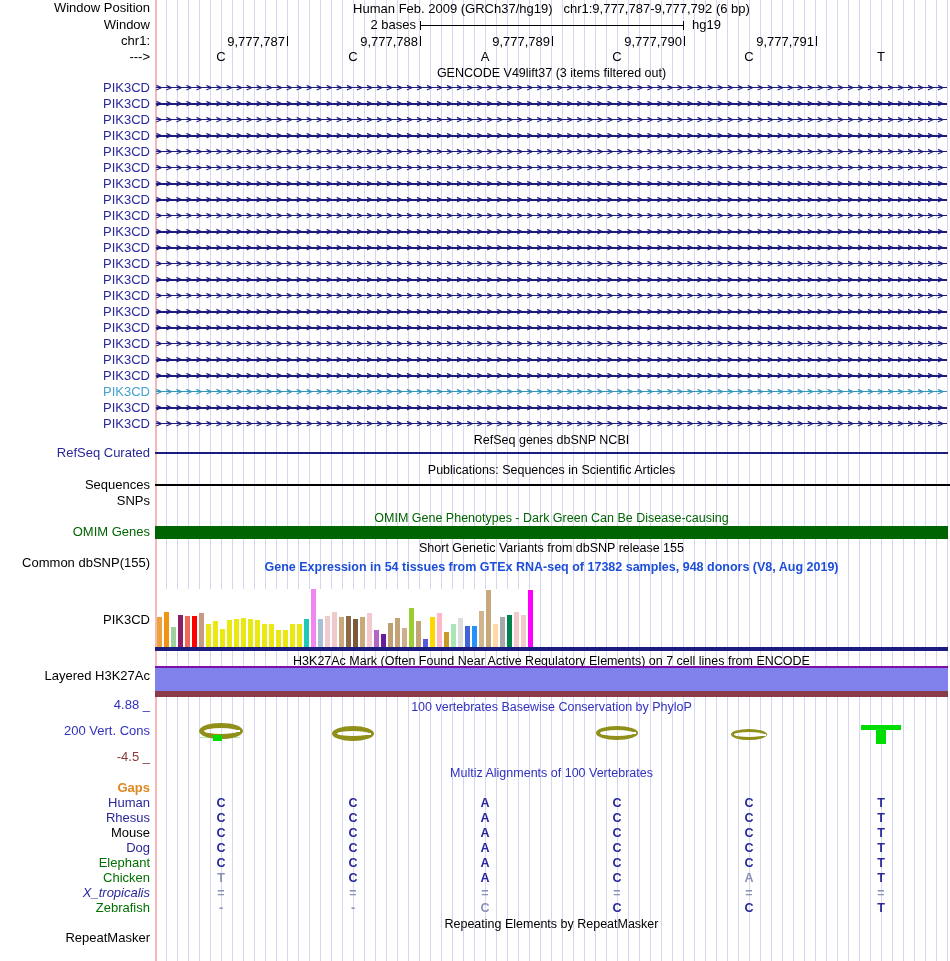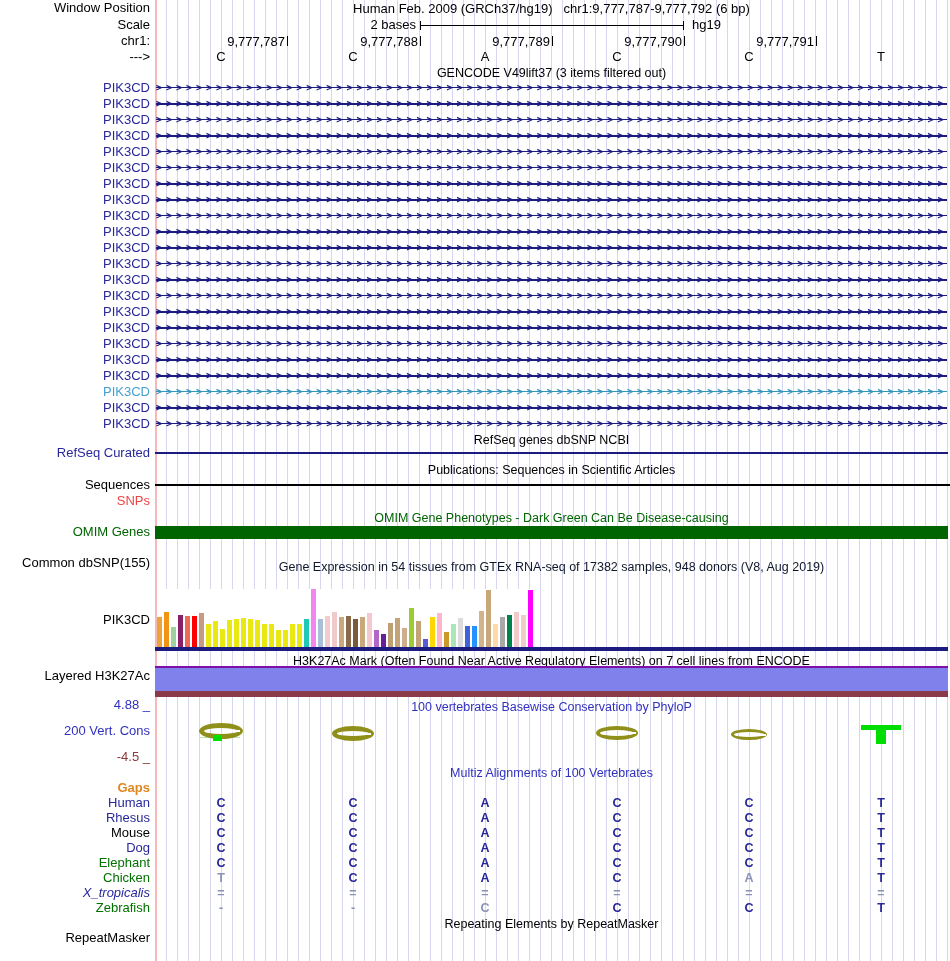--- a/index.html
+++ b/index.html
@@ -81,39 +81,40 @@
     <div style="left: 870px; top: 0px; width: 1px; height: 961px; background: rgb(214, 214, 240);"></div>
     <div style="left: 881px; top: 0px; width: 1px; height: 961px; background: rgb(214, 214, 240);"></div>
     <div style="left: 892px; top: 0px; width: 1px; height: 961px; background: rgb(214, 214, 240);"></div>
     <div style="left: 903px; top: 0px; width: 1px; height: 961px; background: rgb(214, 214, 240);"></div>
     <div style="left: 914px; top: 0px; width: 1px; height: 961px; background: rgb(214, 214, 240);"></div>
     <div style="left: 925px; top: 0px; width: 1px; height: 961px; background: rgb(214, 214, 240);"></div>
     <div style="left: 936px; top: 0px; width: 1px; height: 961px; background: rgb(214, 214, 240);"></div>
     <div style="left: 947px; top: 0px; width: 1px; height: 961px; background: rgb(214, 214, 240);"></div>
     <div style="left: 155px; top: 0px; width: 2px; height: 961px; background: rgb(246, 184, 184);"></div>
     <div class="lbl" style="top: 1px; color: rgb(0, 0, 0);">Window Position</div>
-    <div class="lbl" style="top: 18px; color: rgb(0, 0, 0);">Scale</div>
+    <div class="lbl" style="top: 18px; color: rgb(0, 0, 0);">Window</div>
     <div class="lbl" style="top: 34px; color: rgb(0, 0, 0);">chr1:</div>
     <div class="lbl" style="top: 50px; color: rgb(0, 0, 0);">---&gt;</div>
     <div class="lbl" style="top: 446px; color: rgb(40, 40, 155);">RefSeq Curated</div>
     <div class="lbl" style="top: 478px; color: rgb(0, 0, 0);">Sequences</div>
-    <div class="lbl" style="top: 494px; color: #ef4444;">SNPs</div>
+    <div class="lbl" style="top: 494px; color: #000000;">SNPs</div>
     <div class="lbl" style="top: 525px; color: rgb(0, 100, 0);">OMIM Genes</div>
     <div class="lbl" style="top: 556px; color: rgb(0, 0, 0);">Common dbSNP(155)</div>
     <div class="lbl" style="top: 613px; color: rgb(0, 0, 0);">PIK3CD</div>
     <div class="lbl" style="top: 669px; color: rgb(0, 0, 0);">Layered H3K27Ac</div>
     <div class="lbl" style="top: 698px; color: rgb(48, 48, 192);">4.88 _</div>
     <div class="lbl" style="top: 724px; color: rgb(48, 48, 192);">200 Vert. Cons</div>
     <div class="lbl" style="top: 750px; color: rgb(139, 58, 58); padding-left: 16px;">-4.5 _</div>
     <div class="lbl" style="top: 931px; color: rgb(0, 0, 0);">RepeatMasker</div>
     <div class="ttl" style="top: 66px; color: rgb(0, 0, 0);">GENCODE V49lift37 (3 items filtered out)</div>
     <div class="ttl" style="top: 433px; color: rgb(0, 0, 0);">RefSeq genes dbSNP NCBI</div>
     <div class="ttl" style="top: 463px; color: rgb(0, 0, 0);">Publications: Sequences in Scientific Articles</div>
     <div class="ttl" style="top: 511px; color: rgb(0, 100, 0);">OMIM Gene Phenotypes - Dark Green Can Be Disease-causing</div>
-    <div class="ttl" style="top: 560px; color: #0f172a;">Gene Expression in 54 tissues from GTEx RNA-seq of 17382 samples, 948 donors (V8, Aug 2019)</div>
+    <div class="ttl" style="top: 541px; color: rgb(0, 0, 0);">Short Genetic Variants from dbSNP release 155</div>
+    <div class="ttl" style="top: 560px; color: #1d4ed8; font-weight: bold;">Gene Expression in 54 tissues from GTEx RNA-seq of 17382 samples, 948 donors (V8, Aug 2019)</div>
     <div class="ttl" style="top: 654px; color: rgb(0, 0, 0);">H3K27Ac Mark (Often Found Near Active Regulatory Elements) on 7 cell lines from ENCODE</div>
     <div class="ttl" style="top: 700px; color: rgb(48, 48, 192);">100 vertebrates Basewise Conservation by PhyloP</div>
     <div class="ttl" style="top: 766px; color: rgb(48, 48, 192);">Multiz Alignments of 100 Vertebrates</div>
     <div class="ttl" style="top: 917px; color: rgb(0, 0, 0);">Repeating Elements by RepeatMasker</div>
     <div style="left: 155px; top: 1px; width: 793px; height: 15px; line-height: 15px; text-align: center; font-size: 13px; white-space: pre;"><span>Human Feb. 2009 (GRCh37/hg19)</span>   <span>chr1:9,777,787-9,777,792 (6 bp)</span></div>
     <div style="left: 216px; top: 18px; width: 200px; height: 14px; line-height: 14px; text-align: right; font-size: 13px;">2 bases</div>
     <div style="left: 420px; top: 25px; width: 264px; height: 1px; background: rgb(0, 0, 0);"></div>
     <div style="left: 420px; top: 21px; width: 1px; height: 9px; background: rgb(0, 0, 0);"></div>
     <div style="left: 683px; top: 21px; width: 1px; height: 9px; background: rgb(0, 0, 0);"></div>
     <div style="left: 692px; top: 18px; width: 60px; height: 14px; line-height: 14px; font-size: 13px;">hg19</div>

